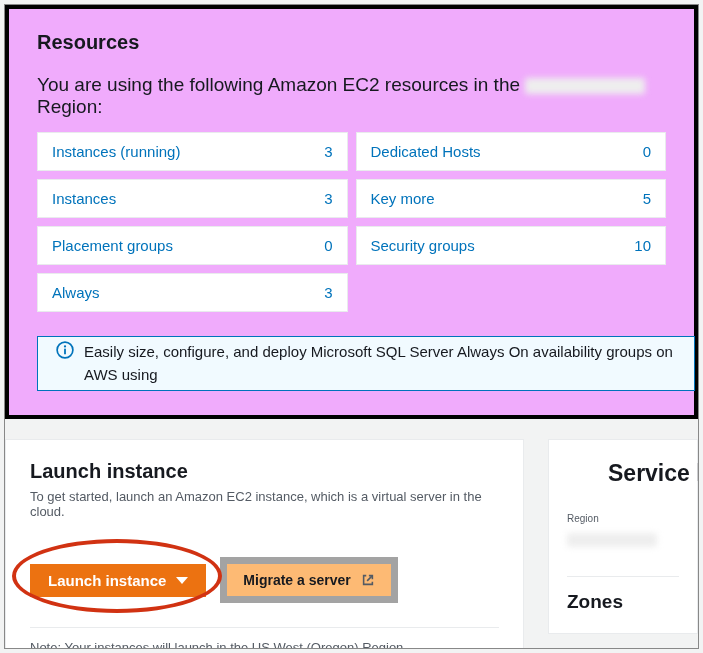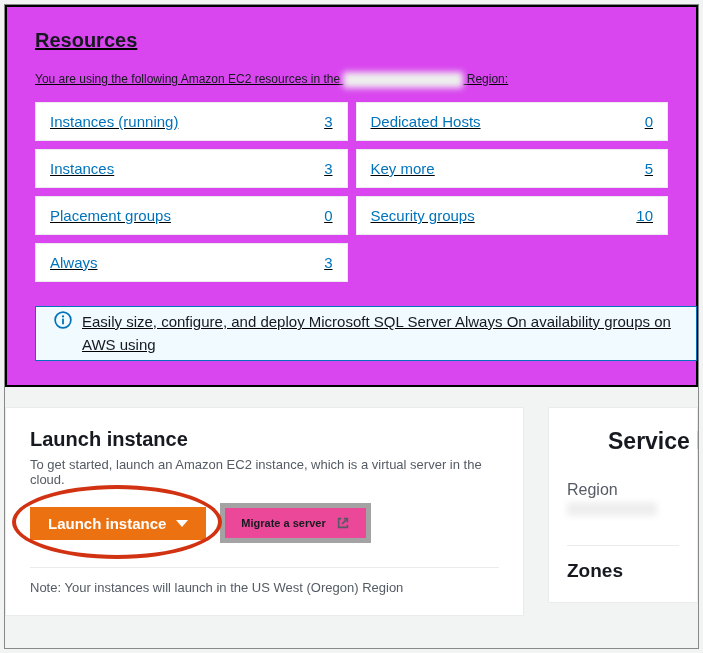--- a/index.html
+++ b/index.html
@@ -1,61 +1,61 @@
 <!DOCTYPE html>
 <html><head>
   <meta charset="utf-8">
   <style>
     * { box-sizing: border-box; margin: 0; padding: 0; font-family: "Amazon Ember", "Helvetica Neue", Arial, sans-serif; }
     body { background: #f2f3f3; padding: 4px; width: 703px; }
     .frame { border: 1px solid #888; background: #f2f3f3; padding: 0; width: 695px; height: 645px; overflow: hidden; }
 
-    .panel { background: #d946ef; margin: 0; padding: 0; border: 2px solid #000000; text-decoration: underline; }
+    .panel { background: #f0abfc; margin: 0; padding: 0; border: 4px solid #000000; }
 
     
     .resources-panel { margin: 0; }
     .resources-header { padding: 22px 28px 20px 28px; }
     .resources-title { font-size: 20px; font-weight: 700; color: #16191f; }
     .resources-body { padding: 0 28px 24px 28px; }
-    .resources-desc { font-size: 12px; color: #16191f; margin-bottom: 14px; }
+    .resources-desc { font-size: 19px; color: #16191f; margin-bottom: 14px; }
     .blur { display: inline-block; width: 120px; height: 16px; background: #eee; filter: blur(3px); border-radius: 2px; vertical-align: middle; }
     .blur-sm { display: inline-block; width: 90px; height: 14px; background: #eee; filter: blur(3px); border-radius: 2px; vertical-align: middle; }
 
     .resource-grid { display: grid; grid-template-columns: 1fr 1fr; gap: 8px; margin-bottom: 24px; }
     .resource-box { border: 1px solid #e9ebed; background: #fff; display: flex; justify-content: space-between; align-items: center; padding: 10px 14px; cursor: pointer; }
     .resource-label { color: #0073bb; font-size: 15px; }
     .resource-count { color: #0073bb; font-size: 15px; }
 
     .info-banner { border: 1px solid #0073bb; background: #f1faff; padding: 4px 18px; display: flex; gap: 10px; align-items: flex-start; margin-right: -29px; }
     .banner-text { font-size: 15px; color: #16191f; line-height: 1.5; }
     .learn-more { color: #0073bb; display: block; margin-top: 2px; }
 
     
     .bottom-row { display: flex; gap: 24px; margin-top: 20px; align-items: flex-start; }
 
     .launch-panel { flex: 1; background: #fff; border: 1px solid #e9ebed; padding: 20px 24px; min-width: 0; }
     .launch-title { font-size: 20px; font-weight: 700; color: #16191f; margin-bottom: 6px; }
-    .launch-desc { font-size: 13px; color: #545b64; margin-bottom: 16px; }
+    .launch-desc { font-size: 13px; color: #545b64; margin-bottom: 38px; }
     .launch-actions { display: flex; gap: 14px; align-items: center; margin-bottom: 24px; position: relative; }
 
     .btn-primary { background: #ec7211; color: #fff; border: none; padding: 8px 18px; font-size: 15px; font-weight: 700; cursor: pointer; display: inline-flex; align-items: center; gap: 10px; }
     .caret-down { width: 0; height: 0; border-left: 6px solid transparent; border-right: 6px solid transparent; border-top: 7px solid #fff; display: inline-block; }
 
-    .btn-secondary { background: #ec4899; border: 5px solid #a3a3a3; color: #16191f; padding: 8px 16px; font-size: 11px; font-weight: 700; cursor: pointer; display: inline-flex; align-items: center; gap: 10px; }
+    .btn-secondary { background: #fdba74; border: 7px solid #a3a3a3; color: #16191f; padding: 8px 16px; font-size: 14px; font-weight: 700; cursor: pointer; display: inline-flex; align-items: center; gap: 10px; }
 
     .ext-icon { width: 14px; height: 14px; display: inline-block; }
 
     .hl-ellipse { position: absolute; left: -18px; top: -18px; width: 210px; height: 74px; border: 4px solid #d13212; border-radius: 50%; pointer-events: none; }
 
     .launch-divider { border: none; border-top: 1px solid #e9ebed; margin: 0 0 12px 0; }
     .launch-note { font-size: 13px; color: #545b64; }
 
     .health-panel { width: 150px; background: #fff; border: 1px solid #e9ebed; padding: 20px 18px; }
     .health-title { font-size: 23px; font-weight: 700; color: #16191f; margin-bottom: 26px; white-space: nowrap; margin-left: 41px; }
-    .health-label { font-size: 16px; color: #545b64; margin-bottom: 0; }
+    .health-label { font-size: 10px; color: #545b64; margin-bottom: 6px; }
     .health-divider { border: none; border-top: 1px solid #e9ebed; margin: 28px 0 14px 0; }
     .zones-title { font-size: 19px; font-weight: 700; color: #16191f; }
   </style>
 </head>
 <body>
 
 <div class="frame">
 
   <div class="panel resources-panel">
     <div class="resources-header">

